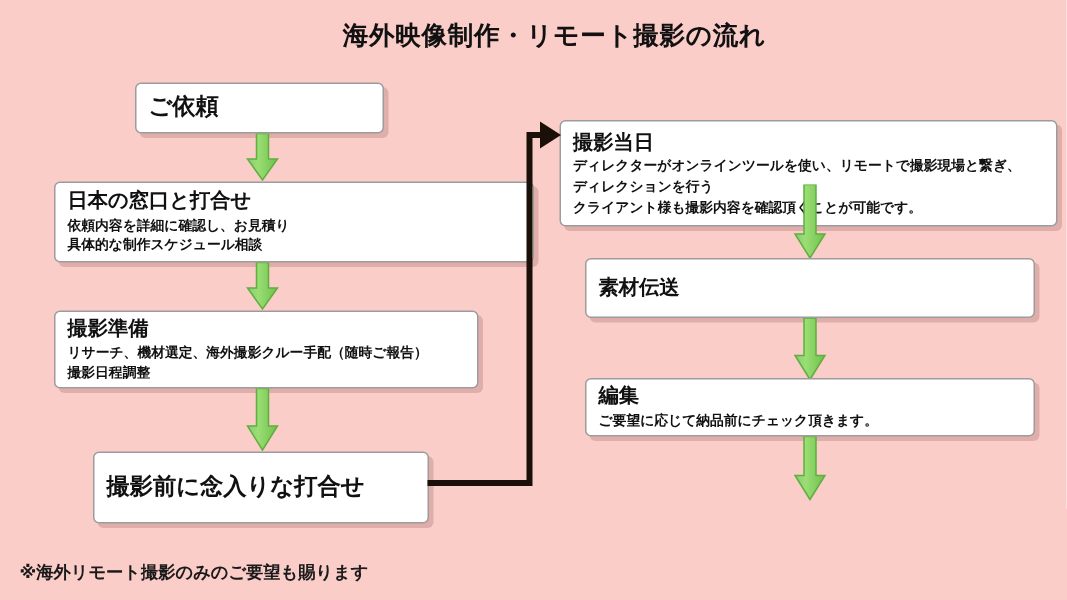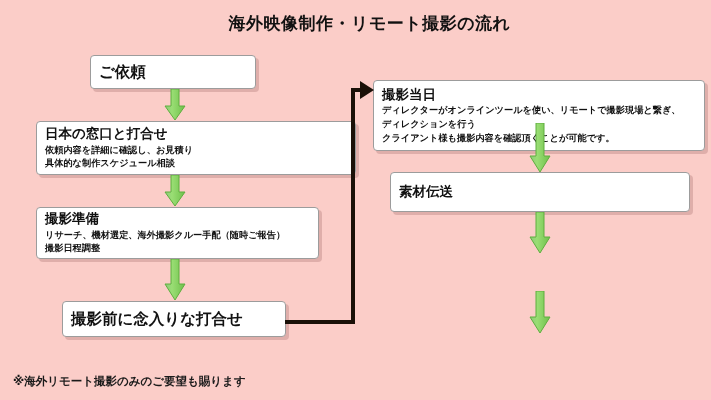--- a/index.html
+++ b/index.html
@@ -120,21 +120,21 @@
   <div class="node" style="left:36px; top:207px; width:283px; height:52px;">
     <div class="hd">撮影準備</div>
     <div class="sub">リサーチ、機材選定、海外撮影クルー手配（随時ご報告）</div>
     <div class="sub">撮影日程調整</div>
   </div>
 
   <svg class="arrow" style="left:163px; top:259px;" width="24" height="42" viewBox="0 0 24 42">
     <polygon points="8,0 16,0 16,25 22,25 12,41 2,25 8,25" fill="url(#gA)" stroke="#5fae3f" stroke-width="1"></polygon>
   </svg>
 
-  <div class="node solo" style="left:62px; top:301px; width:224px; height:36px;">
+  <div class="node solo" style="left:62px; top:301px; width:224px; height:48px;">
     <div class="hd big">撮影前に念入りな打合せ</div>
   </div>
 
   <div class="node" style="left:373px; top:52px; width:332px; height:71px;margin-top:28px;">
     <div class="hd">撮影当日</div>
     <div class="sub">ディレクターがオンラインツールを使い、リモートで撮影現場と繋ぎ、</div>
     <div class="sub">ディレクションを行う</div>
     <div class="sub">クライアント様も撮影内容を確認頂くことが可能です。</div>
   </div>
 
@@ -143,20 +143,24 @@
   </svg>
 
   <div class="node" style="left:390px; top:172px; width:300px; height:40px;">
     <div class="hd">素材伝送</div>
   </div>
 
   <svg class="arrow" style="left:528px; top:212px;" width="24" height="42" viewBox="0 0 24 42">
     <polygon points="8,0 16,0 16,25 22,25 12,41 2,25 8,25" fill="url(#gA)" stroke="#5fae3f" stroke-width="1"></polygon>
   </svg>
 
+  <div class="node" style="left:390px; top:252px; width:300px; height:39px;">
+    <div class="hd">編集</div>
+    <div class="sub">ご要望に応じて納品前にチェック頂きます。</div>
+  </div>
 
   <svg class="arrow" style="left:528px; top:291px;" width="24" height="43" viewBox="0 0 24 43">
     <polygon points="8,0 16,0 16,26 22,26 12,42 2,26 8,26" fill="url(#gA)" stroke="#5fae3f" stroke-width="1"></polygon>
   </svg>
 
 
   <svg id="elbow" viewBox="0 0 711 400">
     <polyline points="285,322 353,322 353,90 362,90" fill="none" stroke="#1a1008" stroke-width="4" stroke-linecap="butt" stroke-linejoin="miter"></polyline>
     <polygon points="360,81 374,90 360,99" fill="#1a1008"></polygon>
   </svg>

